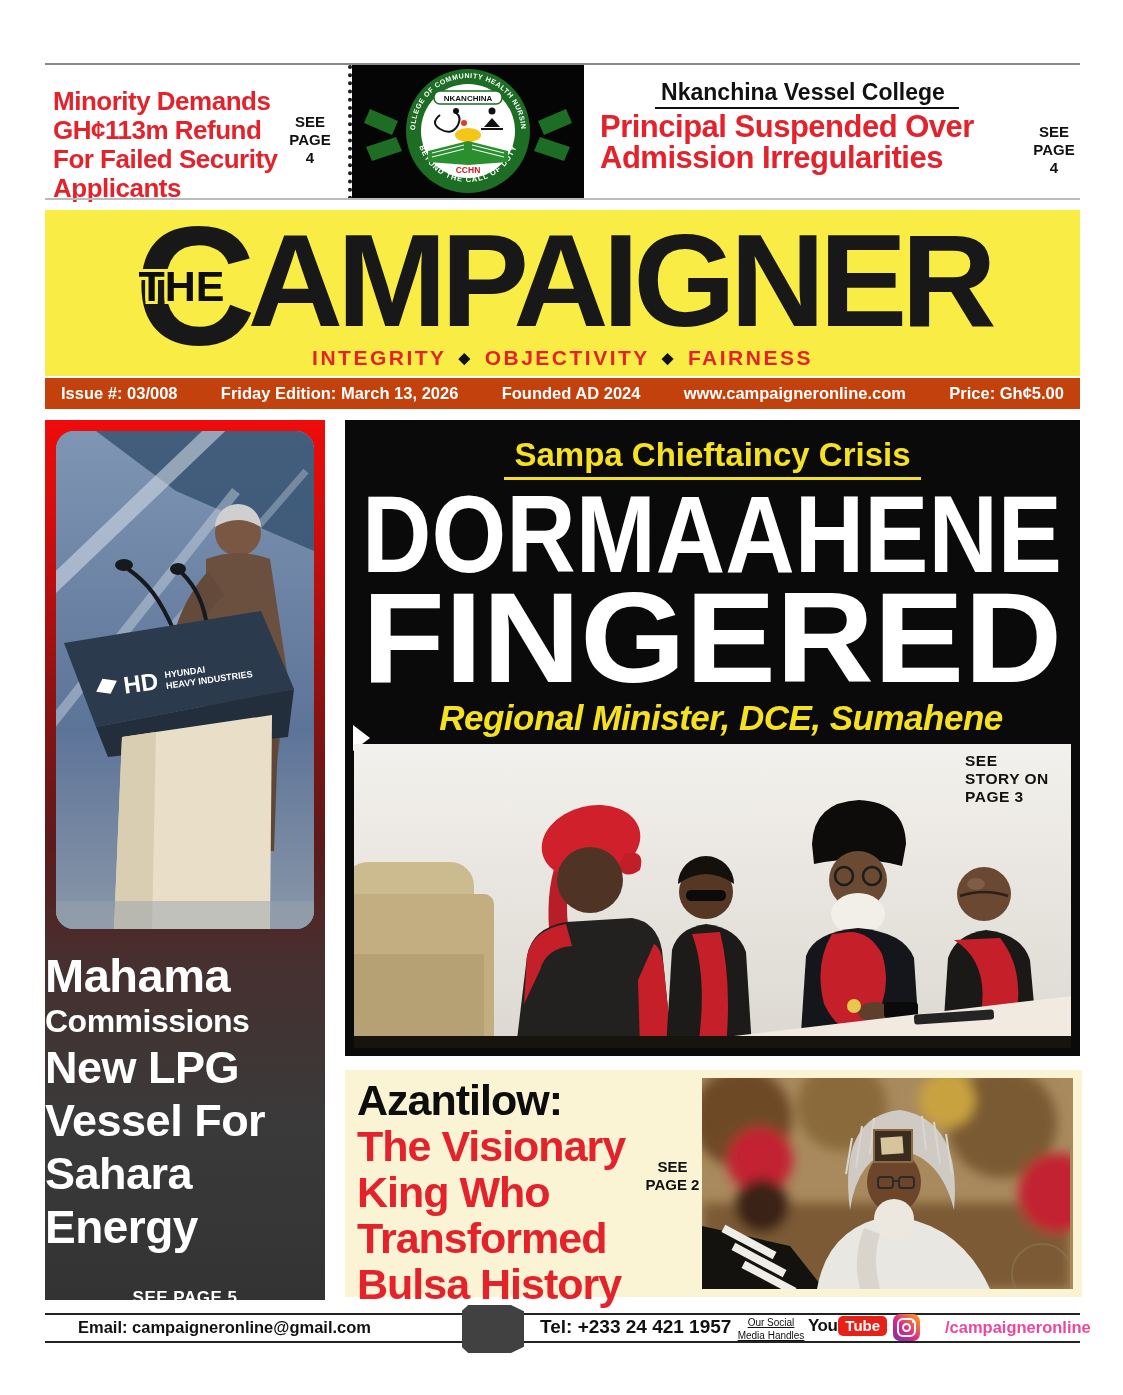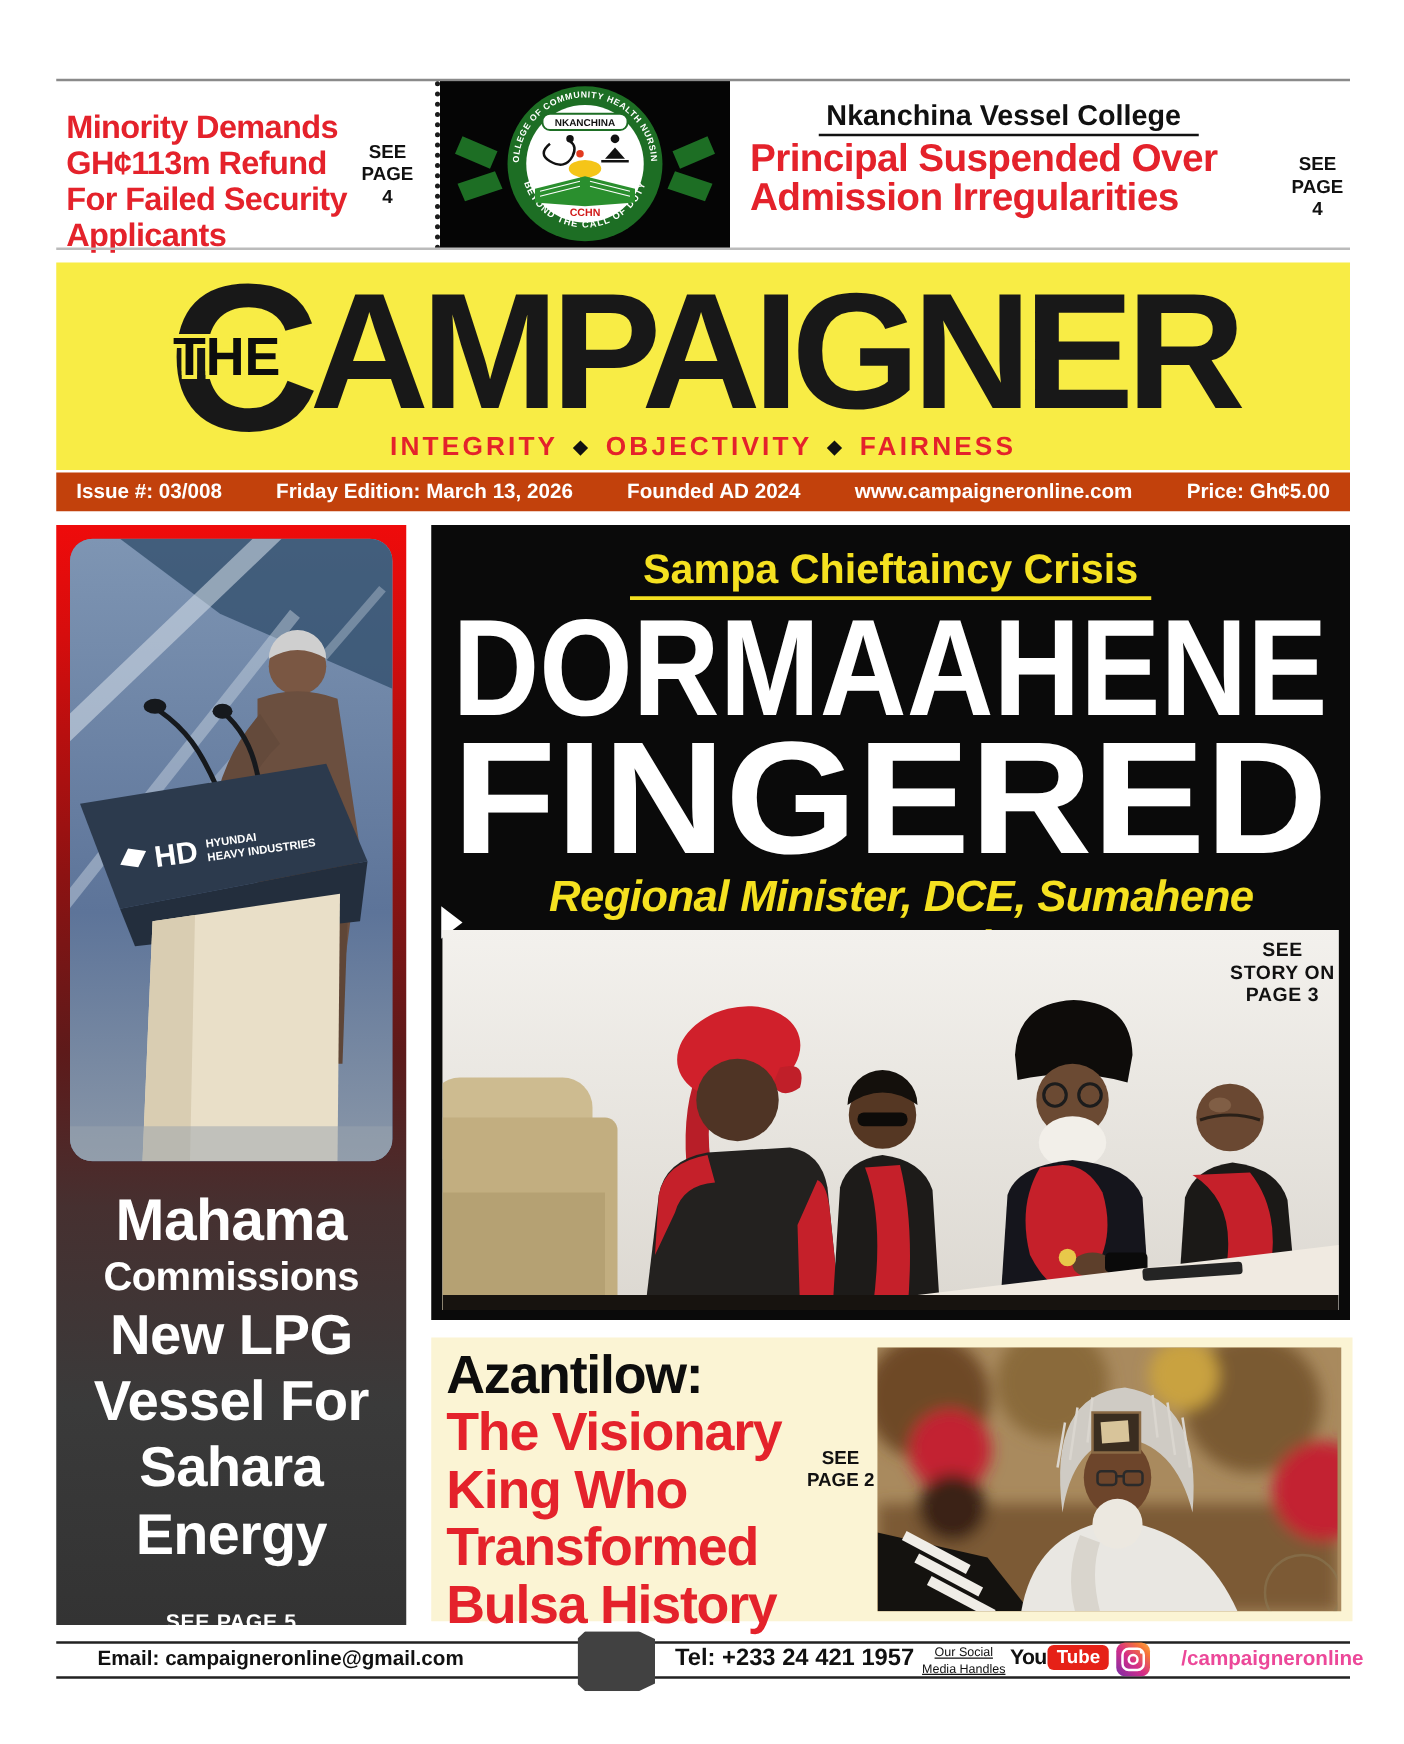--- a/index.html
+++ b/index.html
@@ -41,21 +41,21 @@
   
   .info-bar { left:45px; top:378px; width:1035px; height:31px; background:#c2410c; color:#fff;
     display:flex; align-items:center; justify-content:space-between; padding:0 16px;
     font-weight:bold; font-size:16.5px; }
 
   
   .left-col { left:45px; top:420px; width:280px; height:880px;
     background:linear-gradient(180deg,#ef0b0b 0%,#d60d0d 10%,#8c1212 32%,#5d1a1a 48%,#463030 62%,#3a3a3a 80%,#333 100%); }
   .left-photo { position:absolute; left:11px; top:11px; width:258px; height:498px;
     border-radius:18px; overflow:hidden; background:#6d87a8; }
-  .left-headline { position:absolute; left:0; right:0; top:528px; text-align:center; color:#fff;
+  .left-headline { position:absolute; left:0; right:0; top:528px; text-align:left; color:#fff;
     font-weight:bold; letter-spacing:-0.5px; }
   .left-headline .ln { line-height:1.18; }
   .left-headline .ln:nth-child(1){ font-size:47px; }
   .left-headline .ln:nth-child(2){ font-size:32px; }
   .left-headline .ln:nth-child(3){ font-size:45px; }
   .left-headline .ln:nth-child(4){ font-size:45px; }
   .left-headline .ln:nth-child(5){ font-size:45px; }
   .left-headline .ln:nth-child(6){ font-size:46px; }
   .left-see { position:absolute; left:0; right:0; top:868px; text-align:center; color:#fff;
     font-weight:bold; font-size:17px; letter-spacing:0.5px; }
@@ -66,22 +66,22 @@
   .kicker { display:inline-block; color:#f5e120; font-weight:bold; font-size:33px;
     border-bottom:3px solid #f5e120; padding:0 10px 3px 10px; }
   .hl1 { position:absolute; left:8px; top:56px; width:719px; height:112px; }
   .hl2 { position:absolute; left:8px; top:150px; width:719px; height:130px; }
   .subhead-row { position:absolute; left:8px; right:8px; top:278px; display:flex; align-items:center; }
   .arrow-bullet { width:0; height:0; border-top:13px solid transparent; border-bottom:13px solid transparent;
     border-left:17px solid #fff; flex:0 0 auto; }
   .subhead-text { flex:1; text-align:center; color:#f5e120; font-style:italic; font-weight:bold;
     font-size:35px; letter-spacing:-0.5px; }
   .main-photo { position:absolute; left:9px; top:324px; width:717px; height:304px; background:#edebe7; overflow:hidden; }
-  .see-story { position:absolute; right:0; top:8px; width:90px; font-weight:bold; font-size:15.5px;
-    color:#111; text-align:center; line-height:1.15; letter-spacing:0.5px; }
+  .see-story { position:absolute; right:16px; top:8px; width:90px; font-weight:bold; font-size:15.5px;
+    color:#111; line-height:1.15; letter-spacing:0.5px; }
 
   
   .cream-panel { left:345px; top:1070px; width:737px; height:227px; background:#fbf4d4; display:flex; }
   .cream-text { width:300px; padding:8px 0 0 12px; }
   .cream-title-black { font-weight:bold; font-size:43px; color:#0d0d0d; line-height:1.05; letter-spacing:-1px; }
   .cream-title-red { font-weight:bold; font-size:43px; color:#e4222b; line-height:1.07; letter-spacing:-1px; }
   .cream-see { width:55px; padding-top:88px; }
   .cream-photo { flex:1; padding:8px 9px 8px 2px; }
   .cream-photo-inner { width:100%; height:100%; overflow:hidden; background:#a98a5e; }
 

